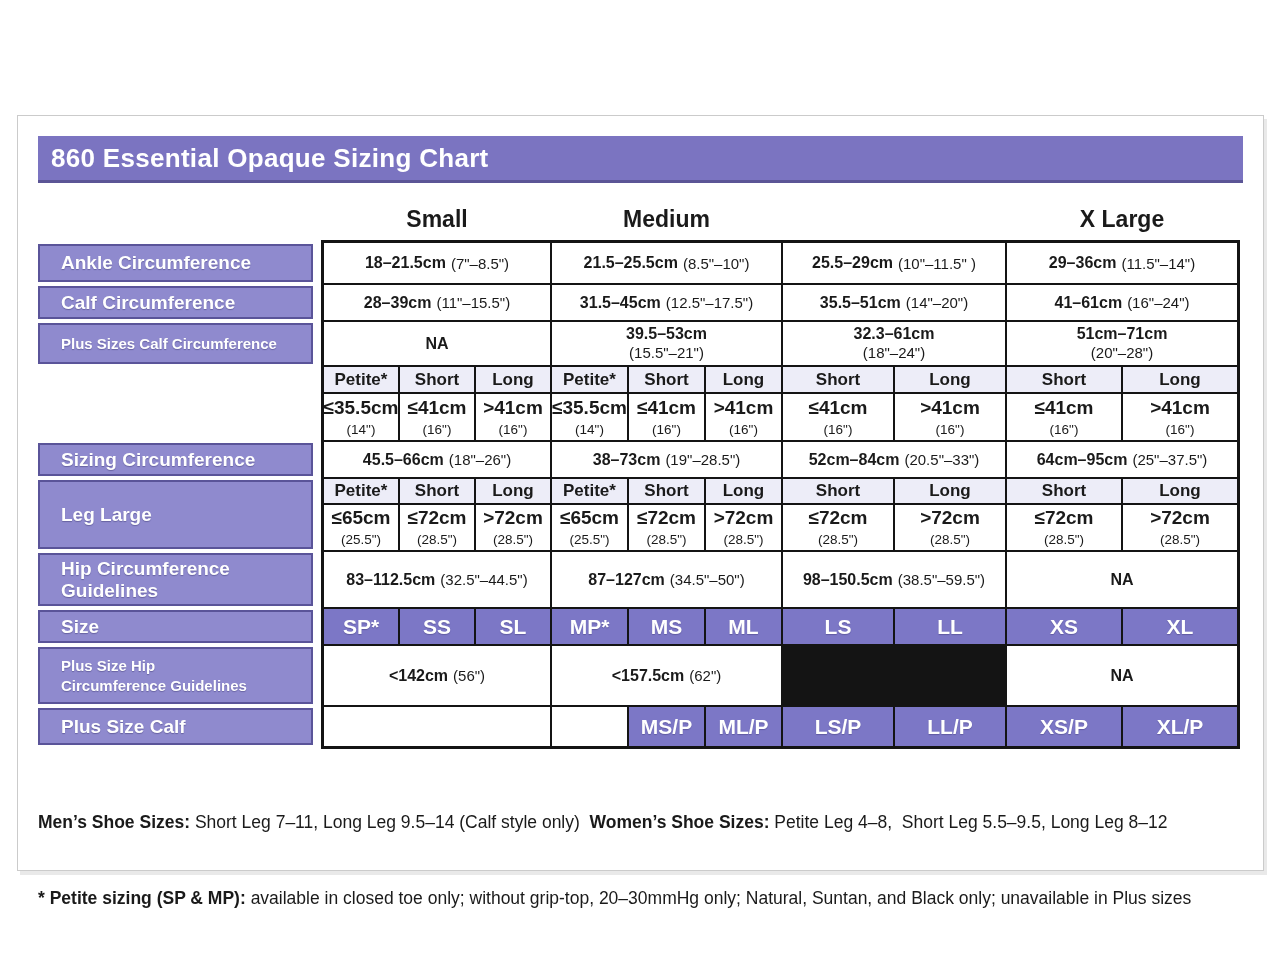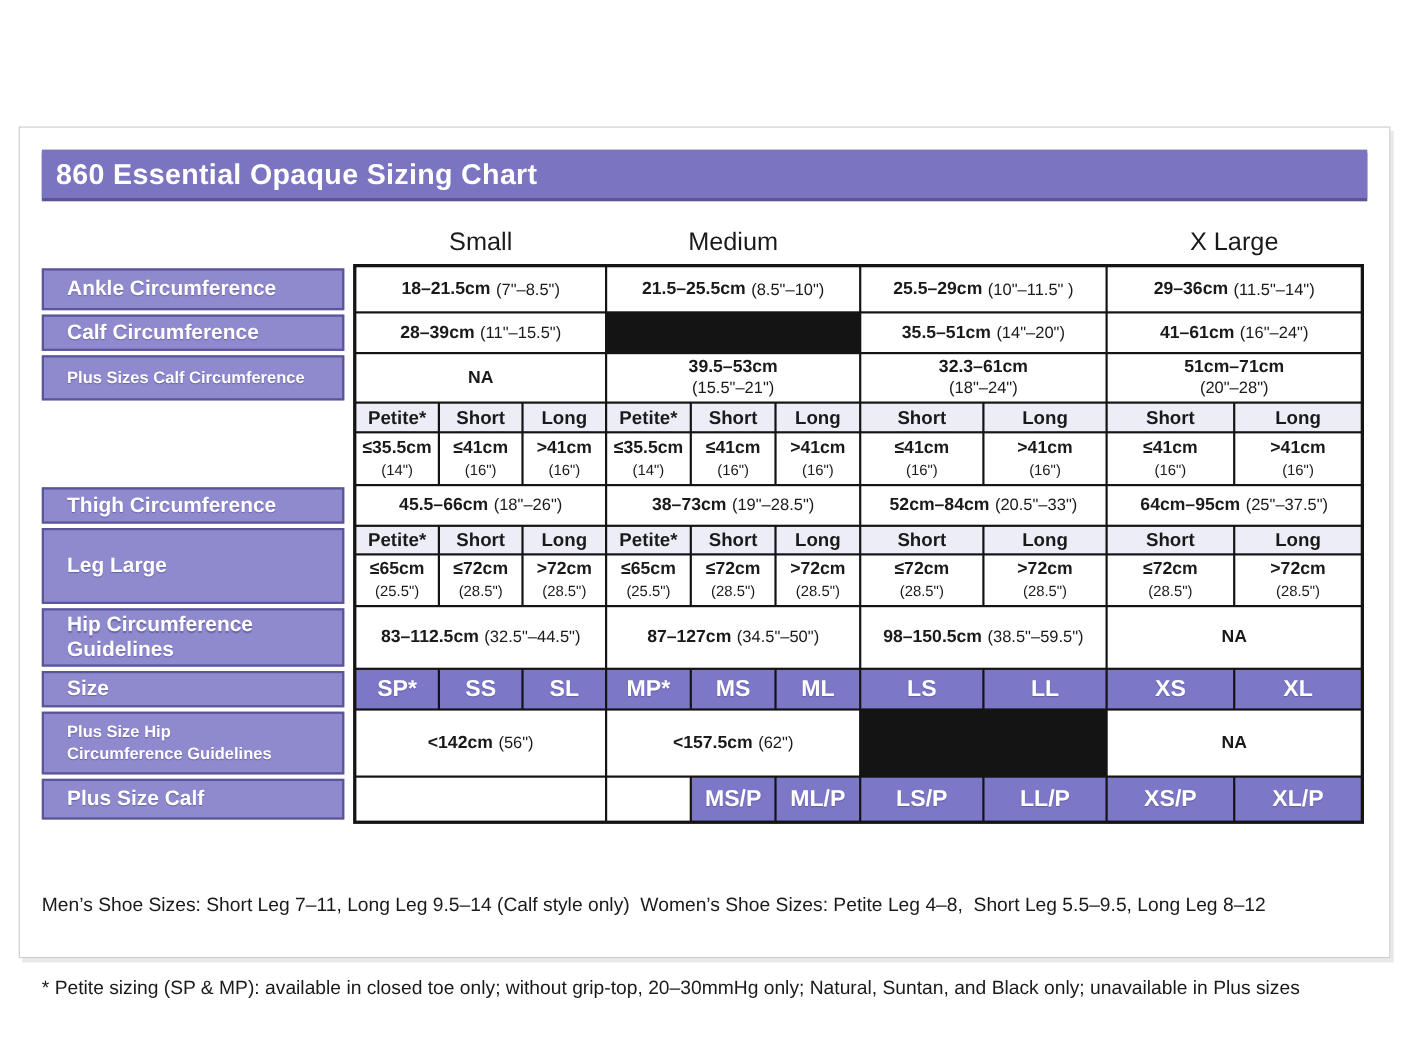--- a/index.html
+++ b/index.html
@@ -30,45 +30,45 @@
   .grid{
     position:relative;
     display:grid;
     grid-template-columns:280px 2px 74px 74px 74px 75px 75px 75px 110px 110px 114px 114px;
     grid-template-rows:44px 40px 35px 43px 25px 46px 35px 24px 45px 55px 35px 59px 39px;
     gap:2px;
     width:1202px;
   }
   .backing{grid-area:2/3/14/13;margin:-3px;background:var(--grid-line);z-index:0;}
   .grid > div{position:relative;z-index:1;}
-  .colhead{display:flex;align-items:center;justify-content:center;font-size:23px;font-weight:400;}
+  .colhead{display:flex;align-items:center;justify-content:center;font-size:23px;font-weight:700;}
   .rh{
     background:var(--row-header);
     border:2px solid var(--row-header-outline);
     margin:1px 5px 1px 0;
     display:flex;flex-direction:column;justify-content:center;
     padding-left:21px;
     color:#fff;font-weight:700;font-size:19px;
     text-shadow:0 1px 1px rgba(45,40,95,.4);
   }
   .rh.small-label{font-size:15px;line-height:1.3;}
   .rh .lbl-line{display:block;}
   .v{background:#fff;display:flex;align-items:center;justify-content:center;text-align:center;}
   .v .cm{font-weight:700;font-size:16px;}
   .v .in{font-weight:400;font-size:15px;margin-left:5px;}
   .v.two{flex-direction:column;line-height:1.25;}
   .v.two .in{margin-left:0;}
   .vsub{background:#fff;display:flex;flex-direction:column;align-items:center;justify-content:center;text-align:center;line-height:1.3;}
-  .vsub .cm{font-weight:700;font-size:16px;}
+  .vsub .cm{font-weight:700;font-size:19px;}
   .vsub .in{font-weight:400;font-size:13.5px;}
   .sh{background:var(--subheader-bg);display:flex;align-items:center;justify-content:center;font-weight:700;font-size:17px;}
   .pc{background:var(--size-cell);display:flex;align-items:center;justify-content:center;color:#fff;font-weight:700;font-size:21px;text-shadow:0 1px 1px rgba(45,40,95,.35);}
   .blank{background:#fff;}
   .footnotes{margin-top:13px;font-size:17.5px;line-height:1.45;white-space:pre-wrap;}
-  .footnotes b{font-weight:400;margin-top:23px;}
+  .footnotes b{font-weight:700;margin-top:23px;}
 </style>
 </head>
 <body>
 
 <div class="card">
 
   <div class="title-bar">860 Essential Opaque Sizing Chart</div>
 
   <div class="grid">
     <div class="backing"></div>
@@ -92,20 +92,24 @@
       </div>
     <div class="v" style="grid-area:2/11/3/13">
         <span class="cm">29–36cm</span>
         <span class="in">(11.5"–14")</span>
       </div>
 
     <div class="rh" style="grid-area:3/1/4/2">Calf Circumference</div>
     <div class="v" style="grid-area:3/3/4/6">
         <span class="cm">28–39cm</span>
         <span class="in">(11"–15.5")</span>
+      </div>
+    <div class="v" style="grid-area:3/6/4/9">
+        <span class="cm">31.5–45cm</span>
+        <span class="in">(12.5"–17.5")</span>
       </div>
     <div class="v" style="grid-area:3/9/4/11">
         <span class="cm">35.5–51cm</span>
         <span class="in">(14"–20")</span>
       </div>
     <div class="v" style="grid-area:3/11/4/13">
         <span class="cm">41–61cm</span>
         <span class="in">(16"–24")</span>
       </div>
 
@@ -171,21 +175,21 @@
       </div>
     <div class="vsub" style="grid-area:6/11/7/12">
         <span class="cm">≤41cm</span>
         <span class="in">(16")</span>
       </div>
     <div class="vsub" style="grid-area:6/12/7/13">
         <span class="cm">&gt;41cm</span>
         <span class="in">(16")</span>
       </div>
 
-    <div class="rh" style="grid-area:7/1/8/2">Thigh Circumference</div>
+    <div class="rh" style="grid-area:7/1/8/2">Sizing Circumference</div>
     <div class="v" style="grid-area:7/3/8/6">
         <span class="cm">45.5–66cm</span>
         <span class="in">(18"–26")</span>
       </div>
     <div class="v" style="grid-area:7/6/8/9">
         <span class="cm">38–73cm</span>
         <span class="in">(19"–28.5")</span>
       </div>
     <div class="v" style="grid-area:7/9/8/11">
         <span class="cm">52cm–84cm</span>

